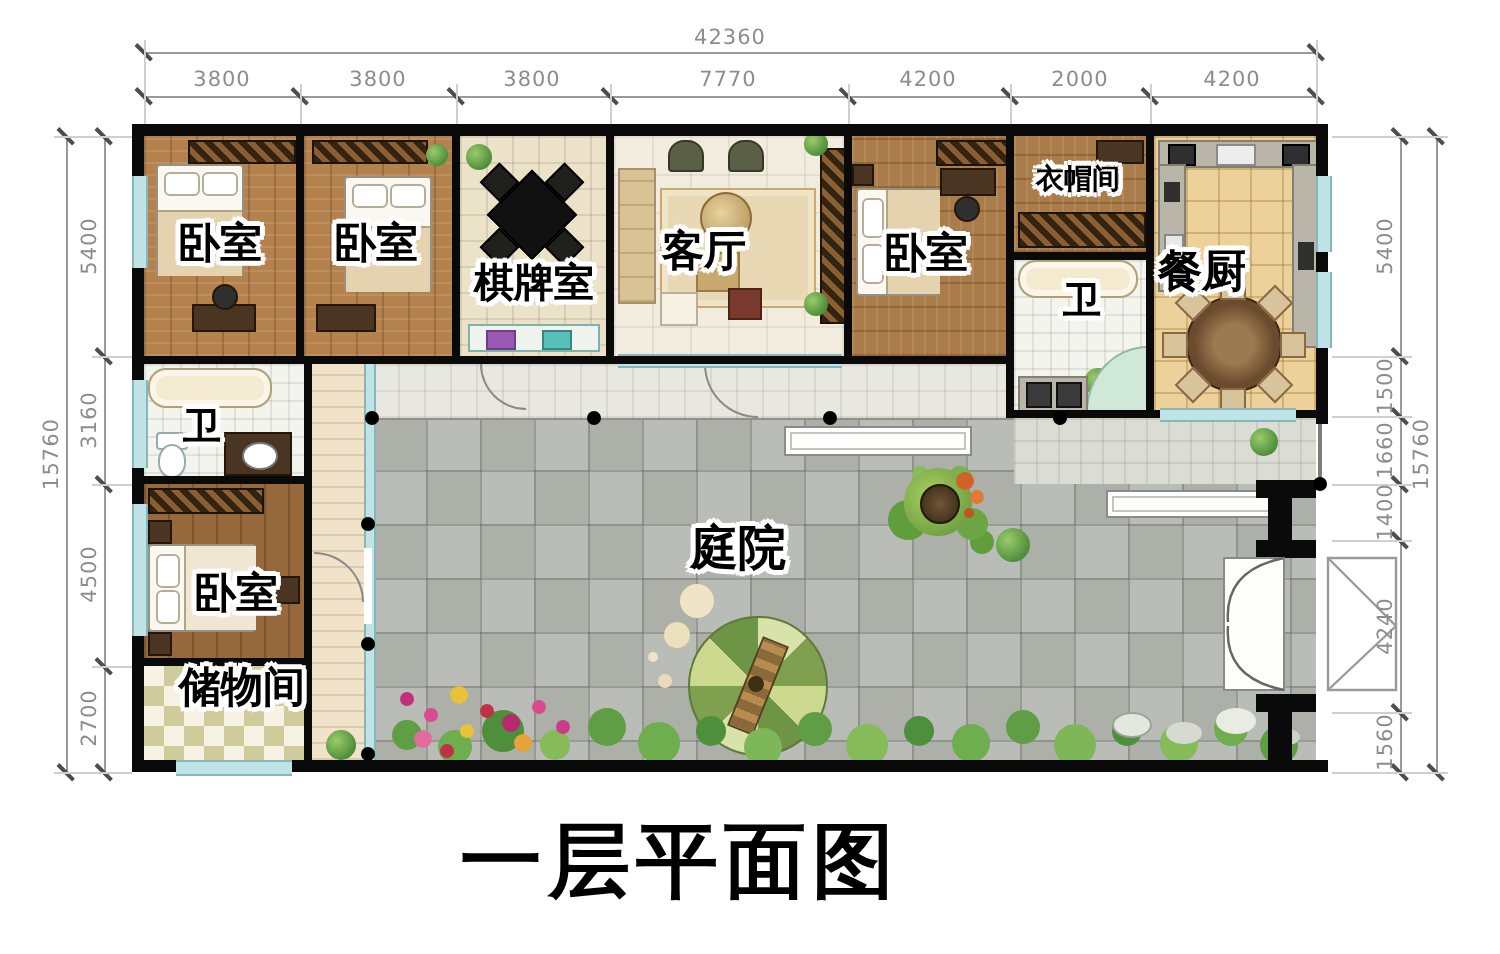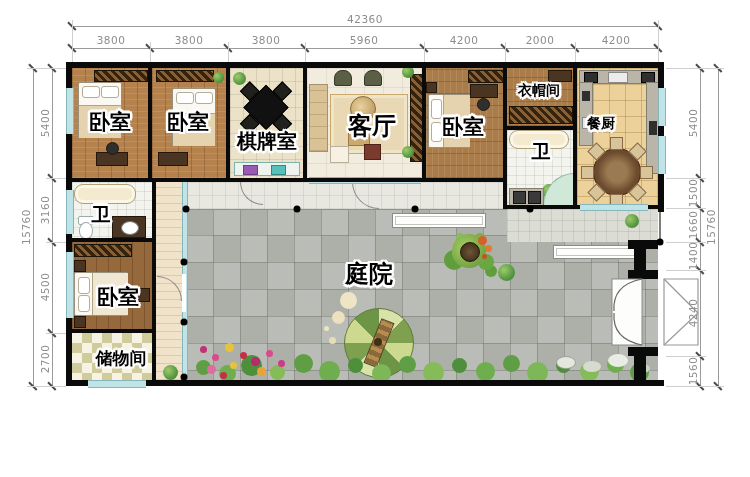--- a/index.html
+++ b/index.html
@@ -269,28 +269,28 @@
     <path d="M 42 17 Q 12 23 14 49" fill="none" stroke="#666" stroke-width="1.2"></path>
     <path d="M 42 83 Q 12 77 14 51" fill="none" stroke="#666" stroke-width="1.2"></path>
     <polygon points="64,17 98,17 98,83 64,83" fill="#ffffff" stroke="#9a9a9a" stroke-width="1.2"></polygon>
     <line x1="64" y1="17" x2="98" y2="51" stroke="#9a9a9a" stroke-width="1.2"></line>
     <line x1="64" y1="83" x2="98" y2="51" stroke="#9a9a9a" stroke-width="1.2"></line>
   </svg>
 
   <div class="lbl" style="left:110px;top:122px;font-size:21px;">卧室</div>
   <div class="lbl" style="left:188px;top:122px;font-size:21px;">卧室</div>
   <div class="lbl" style="left:267px;top:141px;font-size:20px;">棋牌室</div>
-  <div class="lbl" style="left:372px;top:126px;font-size:24px;">客厅</div>
+  <div class="lbl" style="left:352px;top:126px;font-size:21px;">客厅</div>
   <div class="lbl" style="left:463px;top:127px;font-size:21px;">卧室</div>
   <div class="lbl" style="left:539px;top:90px;font-size:14px;">衣帽间</div>
   <div class="lbl" style="left:541px;top:151px;font-size:19px;">卫</div>
-  <div class="lbl" style="left:601px;top:123px;font-size:14px;">餐厨</div>
+  <div class="lbl" style="left:601px;top:137px;font-size:22px;">餐厨</div>
   <div class="lbl" style="left:101px;top:214px;font-size:19px;">卫</div>
   <div class="lbl" style="left:118px;top:297px;font-size:21px;">卧室</div>
-  <div class="lbl" style="left:121px;top:358px;font-size:17px;">储物间</div>
+  <div class="lbl" style="left:121px;top:344px;font-size:21px;">储物间</div>
   <div class="lbl" style="left:369px;top:274px;font-size:24px;">庭院</div>
 
   <div class="dimline" style="left:72px;top:26px;width:586px;height:1px;"></div>
   <div class="dimline" style="left:72px;top:48px;width:586px;height:1px;"></div>
   <div class="tick" style="left:72px;top:26px;"></div>
     <div class="tick" style="left:658px;top:26px;"></div>
   <div class="tick" style="left:72px;top:48px;"></div>
     <div class="tick" style="left:150px;top:48px;"></div>
   <div class="tick" style="left:228px;top:48px;"></div>
     <div class="tick" style="left:305px;top:48px;"></div>
@@ -303,21 +303,21 @@
   <div class="ext" style="left:228px;top:42px;width:1px;height:20px;"></div>
   <div class="ext" style="left:305px;top:42px;width:1px;height:20px;"></div>
   <div class="ext" style="left:424px;top:42px;width:1px;height:20px;"></div>
   <div class="ext" style="left:505px;top:42px;width:1px;height:20px;"></div>
   <div class="ext" style="left:575px;top:42px;width:1px;height:20px;"></div>
   <div class="ext" style="left:658px;top:20px;width:1px;height:42px;"></div>
   <div class="dimtxt" style="left:365px;top:19px;">42360</div>
   <div class="dimtxt" style="left:111px;top:40px;">3800</div>
   <div class="dimtxt" style="left:189px;top:40px;">3800</div>
   <div class="dimtxt" style="left:266px;top:40px;">3800</div>
-  <div class="dimtxt" style="left:364px;top:40px;">5960</div>
+  <div class="dimtxt" style="left:364px;top:40px;">7770</div>
   <div class="dimtxt" style="left:464px;top:40px;">4200</div>
   <div class="dimtxt" style="left:540px;top:40px;">2000</div>
   <div class="dimtxt" style="left:616px;top:40px;">4200</div>
 
   <div class="dimline" style="left:33px;top:68px;width:1px;height:318px;"></div>
   <div class="dimline" style="left:52px;top:68px;width:1px;height:318px;"></div>
   <div class="tick" style="left:33px;top:68px;"></div>
     <div class="tick" style="left:33px;top:386px;"></div>
   <div class="tick" style="left:52px;top:68px;"></div>
     <div class="tick" style="left:52px;top:178px;"></div>
@@ -354,14 +354,15 @@
   <div class="ext" style="left:666px;top:356px;width:40px;height:1px;"></div>
   <div class="ext" style="left:666px;top:386px;width:58px;height:1px;"></div>
   <div class="dimtxt v" style="left:711px;top:227px;">15760</div>
   <div class="dimtxt v" style="left:693px;top:123px;">5400</div>
   <div class="dimtxt v" style="left:693px;top:193px;">1500</div>
   <div class="dimtxt v" style="left:693px;top:225px;">1660</div>
   <div class="dimtxt v" style="left:693px;top:256px;">1400</div>
   <div class="dimtxt v" style="left:693px;top:313px;">4240</div>
   <div class="dimtxt v" style="left:693px;top:371px;">1560</div>
 
+  <div class="title" style="left:340px;top:431px;">一层平面图</div>
 
 </div>
 
 </body></html>

